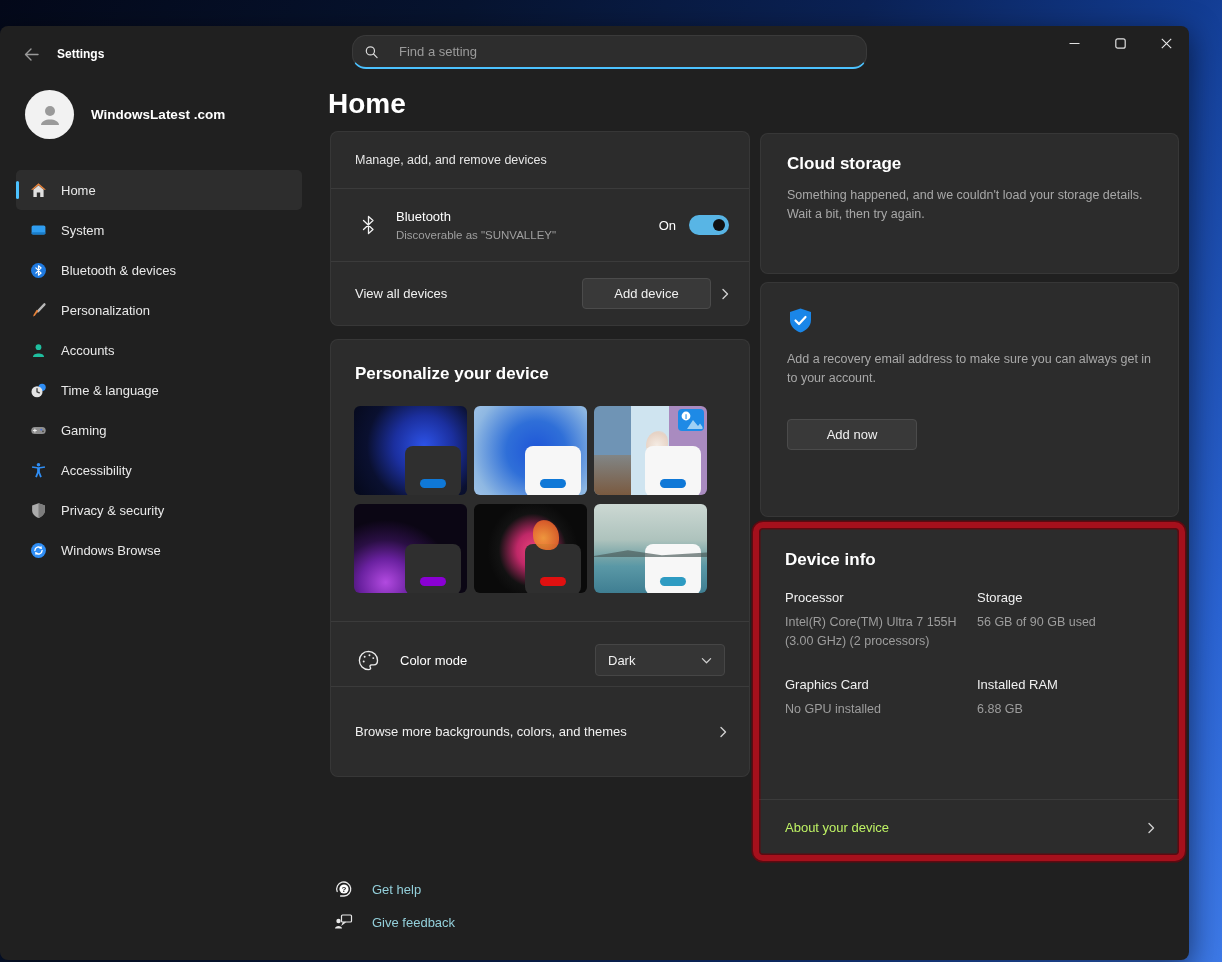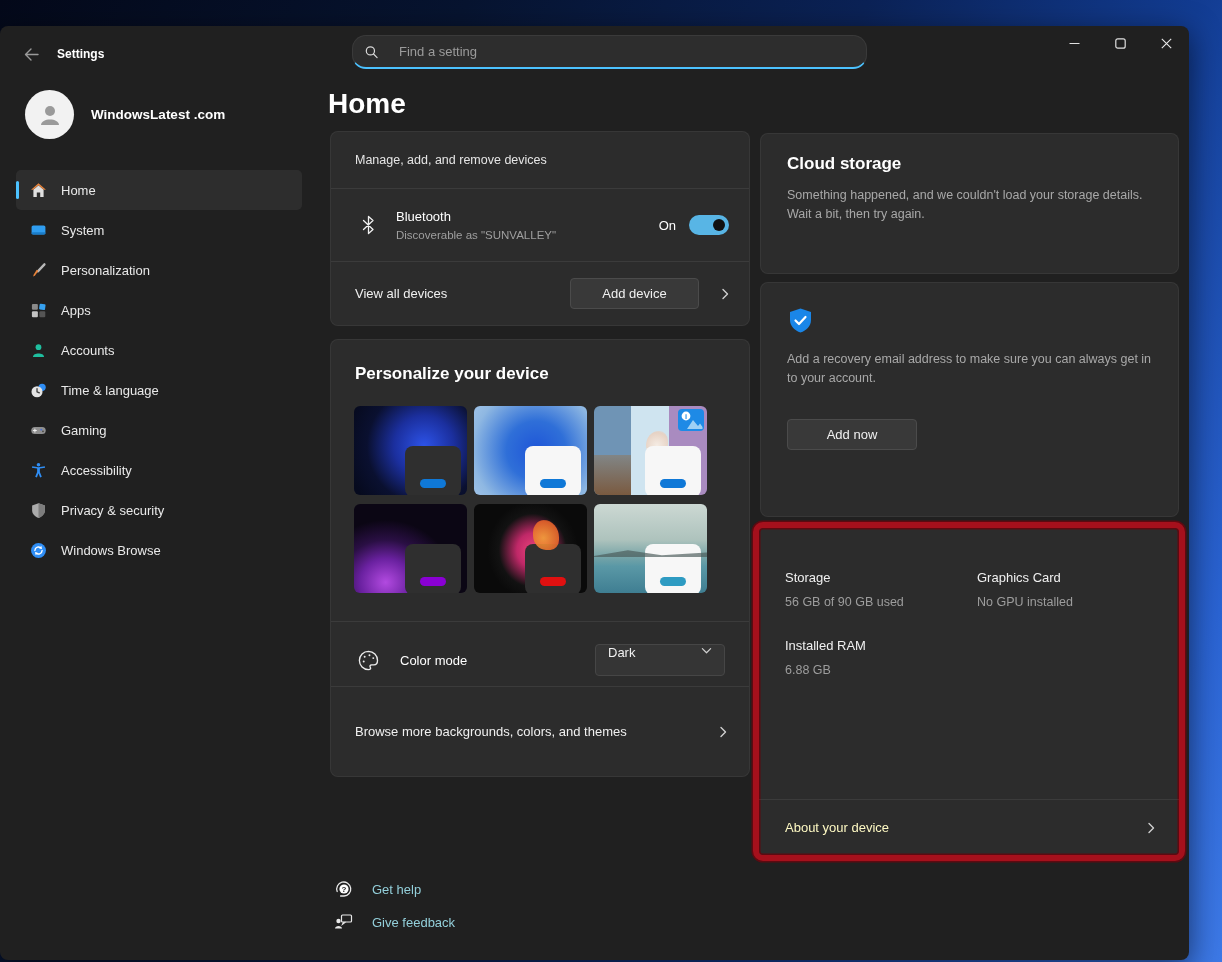--- a/index.html
+++ b/index.html
@@ -56,21 +56,21 @@
   .devices-card { left:330px; top:105px; width:420px; height:195px; display:flex; flex-direction:column; }
   .dc-row1 { height:56px; display:flex; align-items:center; padding:0 24px; font-size:12.5px; color:#e6e6e6; }
   .dc-row2 { height:72px; display:flex; align-items:center; padding:0 20px 0 30px; gap:20px; }
   .dc-texts { display:flex; flex-direction:column; gap:5px; }
   .dc-title { font-size:13px; color:#fff; }
   .dc-sub { font-size:11.5px; color:#9f9f9f; }
   .dc-right { margin-left:auto; display:flex; align-items:center; gap:13px; }
   .toggle { width:40px; height:20px; border-radius:10px; background:#58b5e5; position:relative; }
   .toggle .knob { position:absolute; right:4px; top:4px; width:12px; height:12px; border-radius:50%; background:#111; }
   .on-label { font-size:13px; color:#fff; }
-  .dc-row3 { flex:1; display:flex; align-items:center; padding:0 18px 0 24px; gap:20px; }
+  .dc-row3 { flex:1; display:flex; align-items:center; padding:0 18px 0 24px; gap:8px; }
   .link-plain { font-size:13px; color:#f0f0f0; }
   .btn {
     background:#393939; border:1px solid #4b4b4b; border-radius:4px;
     color:#f0f0f0; font-size:13px; font-family:inherit; padding:0 18px; height:31px;
     display:flex; align-items:center; justify-content:center;
   }
   .dc-row3 .btn { margin-left:auto; width:129px; }
   
   .pers-card { left:330px; top:313px; width:420px; height:438px; display:flex; flex-direction:column; padding-top:24px; }
   .pers-title { font-size:17px; font-weight:650; color:#fff; padding-left:24px; margin-bottom:22px; }
@@ -86,21 +86,21 @@
   .t6 { background:linear-gradient(180deg,#ccd8d3 0%,#aec3bd 40%,#7aa6a8 58%,#5a98a6 70%,#3f7e92 100%); }
   .t6::after { content:""; position:absolute; left:0; top:52%; width:100%; height:8%; background:#4a5a58aa; clip-path:polygon(0 80%,30% 0,60% 70%,100% 30%,100% 100%,0 100%); }
   .blossom { position:absolute; left:46%; top:28%; width:22px; height:26px; border-radius:60% 40% 55% 45%; background:radial-gradient(circle at 50% 55%, #f5ece4, #e6d2c4 70%, transparent 100%); }
   .overlay { position:absolute; right:6px; bottom:-2px; width:56px; height:51px; border-radius:8px; display:flex; align-items:flex-end; justify-content:center; padding-bottom:9px; }
   .overlay.dark { background:#2f2f2f; }
   .overlay.light { background:#f7f7f7; }
   .pill { width:26px; height:9px; border-radius:4.5px; background:#0f78d7; }
   .info-badge { position:absolute; right:3px; top:3px; }
   .cm-row { margin-top:28px; border-top:1px solid rgba(255,255,255,.075); border-bottom:1px solid rgba(255,255,255,.075); height:66px; display:flex; align-items:center; padding:12px 24px 0 26px; gap:20px; }
   .cm-label { font-size:13px; color:#fff; }
-  .dropdown { margin-left:auto; width:130px; height:32px; background:#353535; border:1px solid #464646; border-radius:4px; display:flex; padding:0 12px; font-size:13px; color:#f0f0f0; }
+  .dropdown { margin-left:auto; width:130px; height:32px; background:#353535; border:1px solid #464646; border-radius:4px; display:flex; align-items:center; padding:0 12px; font-size:13px; color:#f0f0f0; }
   .dropdown .chev { margin-left:auto; }
   .browse-row { flex:1; display:flex; align-items:center; padding:0 20px 0 24px; font-size:13px; color:#f0f0f0; }
   .browse-row .chev { margin-left:auto; }
   
   .footer-link { position:absolute; left:334px; display:flex; align-items:center; gap:18px; }
   .footer-link .flabel { font-size:13px; color:#93cfda; }
   
   .cloud-card { left:760px; top:107px; width:419px; height:141px; padding:20px 26px; }
   .card-h { font-size:17px; font-weight:650; color:#fff; }
   .card-body { font-size:12.5px; color:#a8a8a8; line-height:1.55; margin-top:12px; max-width:365px; }
@@ -113,21 +113,21 @@
     border:6px solid #a5101c; border-radius:10px;
     box-shadow:0 0 0 1.5px #5c0a11, inset 0 0 0 1.5px #5c0a11;
     background:#2c2c2c; overflow:hidden;
   }
   .di-card { width:100%; height:100%; display:flex; flex-direction:column; padding-top:22px; }
   .di-title { font-size:17px; font-weight:650; color:#fff; padding-left:26px; }
   .di-grid { margin:20px 26px 0; display:grid; grid-template-columns:192px 1fr; row-gap:26px; }
   .di-label { font-size:13px; color:#f0f0f0; margin-bottom:8px; }
   .di-value { font-size:12.5px; color:#9d9d9d; line-height:1.5; max-width:160px; }
   .di-value.wide { max-width:190px; }
-  .about-row { margin-top:auto; border-top:1px solid rgba(255,255,255,.075); height:56px; display:flex; align-items:center; padding:0 22px 0 26px; font-size:13px; color:#fef9c3; }
+  .about-row { margin-top:auto; border-top:1px solid rgba(255,255,255,.075); height:56px; display:flex; align-items:center; padding:0 22px 0 26px; font-size:13px; color:#bef264; }
   .about-row .chev { margin-left:auto; }
 </style>
 </head>
 <body>
 
 <div class="window">
 
   <div class="back-btn">
     <svg width="15" height="13" viewBox="0 0 15 13">
       <path d="M7 1 L1.5 6.5 L7 12 M1.8 6.5 H14" stroke="#9a9a9a" stroke-width="1.4" fill="none" stroke-linecap="round" stroke-linejoin="round"></path>
@@ -186,43 +186,41 @@
     <div class="nav-item">
       <span class="nav-ico">
         <svg width="17" height="17" viewBox="0 0 16 16">
             <rect x="1.5" y="3.2" width="13" height="8.6" rx="1.6" fill="#2f9df0"></rect>
             <rect x="1.5" y="9.6" width="13" height="2.2" rx="1.1" fill="#1a7cc8"></rect>
           </svg>
       </span>
       <span class="nav-label">System</span>
     </div>
 
+    <div class="nav-item">
+      <span class="nav-ico">
+        <svg width="17" height="17" viewBox="0 0 16 16">
+            <circle cx="8" cy="8" r="7" fill="#1f7ae0"></circle>
+            <path d="M5.5 5.5 L10.5 10.4 L8 12.4 L8 3.6 L10.5 5.6 L5.5 10.5" stroke="#fff" stroke-width="1.1" fill="none" stroke-linecap="round" stroke-linejoin="round"></path>
+          </svg>
+      </span>
+      <span class="nav-label">Bluetooth &amp; devices</span>
+    </div>
 
 
     <div class="nav-item">
       <span class="nav-ico">
         <svg width="17" height="17" viewBox="0 0 16 16">
             <path d="M13.6 2.2 L7.4 8.8" stroke="#b8b8b8" stroke-width="2.2" stroke-linecap="round"></path>
             <path d="M7.9 8.2 L4.6 12.9 L2.8 13.6 L3.7 11.5 L6.3 7.2 Z" fill="#e8833a"></path>
           </svg>
       </span>
       <span class="nav-label">Personalization</span>
     </div>
 
-    <div class="nav-item">
-      <span class="nav-ico">
-        <svg width="17" height="17" viewBox="0 0 16 16">
-            <rect x="1.8" y="1.8" width="5.6" height="5.6" rx="1" fill="#8a8a8a"></rect>
-            <rect x="8.8" y="1.8" width="5.6" height="5.6" rx="1" fill="#36a1f0" transform="rotate(8 11.6 4.6)"></rect>
-            <rect x="1.8" y="8.8" width="5.6" height="5.6" rx="1" fill="#c4c4c4"></rect>
-            <rect x="8.8" y="8.8" width="5.6" height="5.6" rx="1" fill="#555555"></rect>
-          </svg>
-      </span>
-      <span class="nav-label">Apps</span>
-    </div>
 
     <div class="nav-item">
       <span class="nav-ico">
         <svg width="17" height="17" viewBox="0 0 16 16">
             <circle cx="8" cy="4.9" r="2.7" fill="#1fbf9f"></circle>
             <path d="M2.8 14 C2.8 9.8 13.2 9.8 13.2 14 Z" fill="#1fbf9f"></path>
           </svg>
       </span>
       <span class="nav-label">Accounts</span>
     </div>
@@ -416,21 +414,26 @@
     <svg width="27" height="27" viewBox="0 0 27 27">
       <path d="M13.5 1.5 L24 5 V13 C24 19 19.5 23.5 13.5 25.5 C7.5 23.5 3 19 3 13 V5 Z" fill="#1a86e8"></path>
       <path d="M8.5 13.5 L12 17 L18.5 10" stroke="#fff" stroke-width="2.2" fill="none" stroke-linecap="round" stroke-linejoin="round"></path>
     </svg>
     <div class="card-body">Add a recovery email address to make sure you can always get in to your account.</div>
     <button class="btn">Add now</button>
   </div>
 
   <div class="redbox">
     <div class="di-card">
+      <div class="di-title">Device info</div>
       <div class="di-grid">
+        <div>
+          <div class="di-label">Processor</div>
+          <div class="di-value wide">Intel(R) Core(TM) Ultra 7 155H (3.00 GHz) (2 processors)</div>
+        </div>
         <div>
           <div class="di-label">Storage</div>
           <div class="di-value wide">56 GB of 90 GB used</div>
         </div>
         <div>
           <div class="di-label">Graphics Card</div>
           <div class="di-value wide">No GPU installed</div>
         </div>
         <div>
           <div class="di-label">Installed RAM</div>

